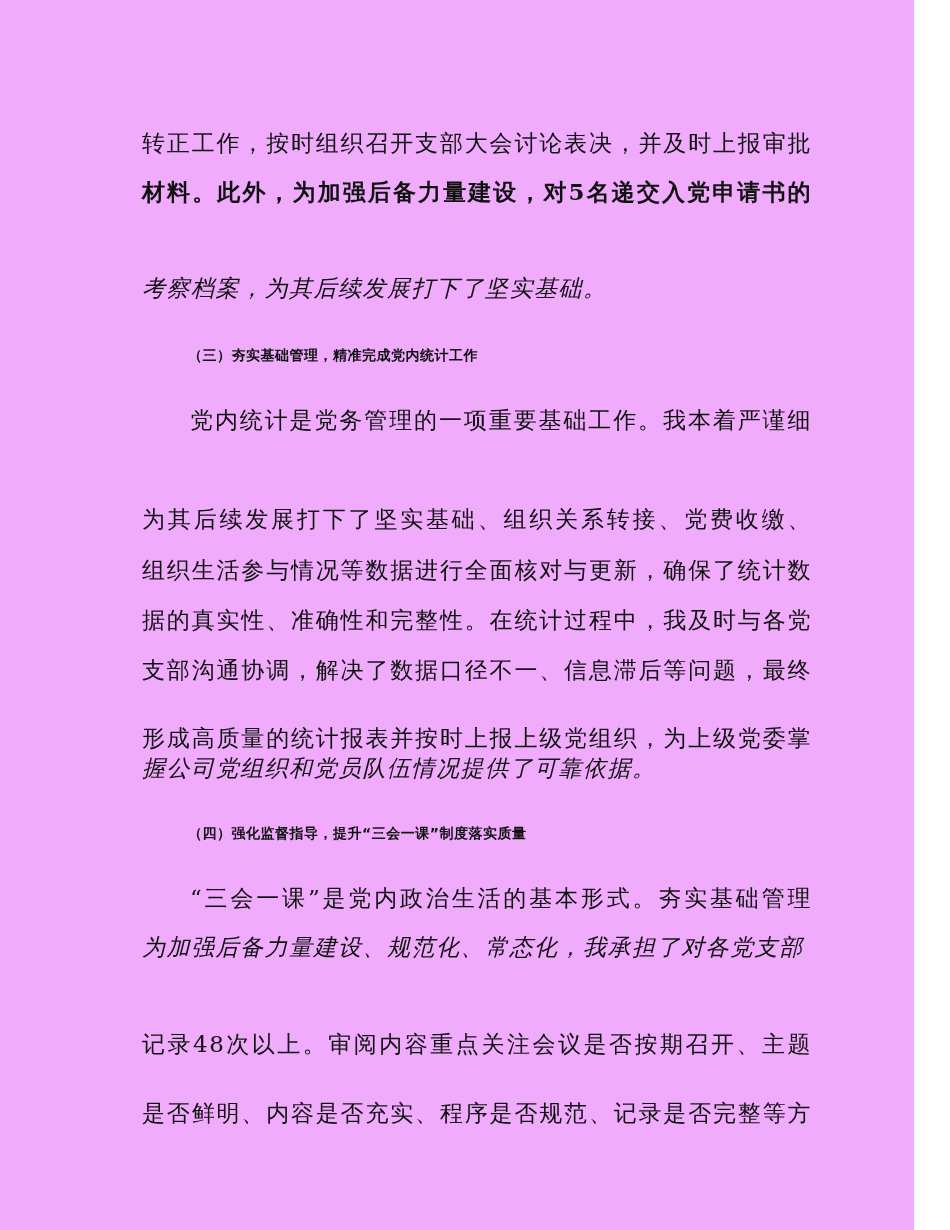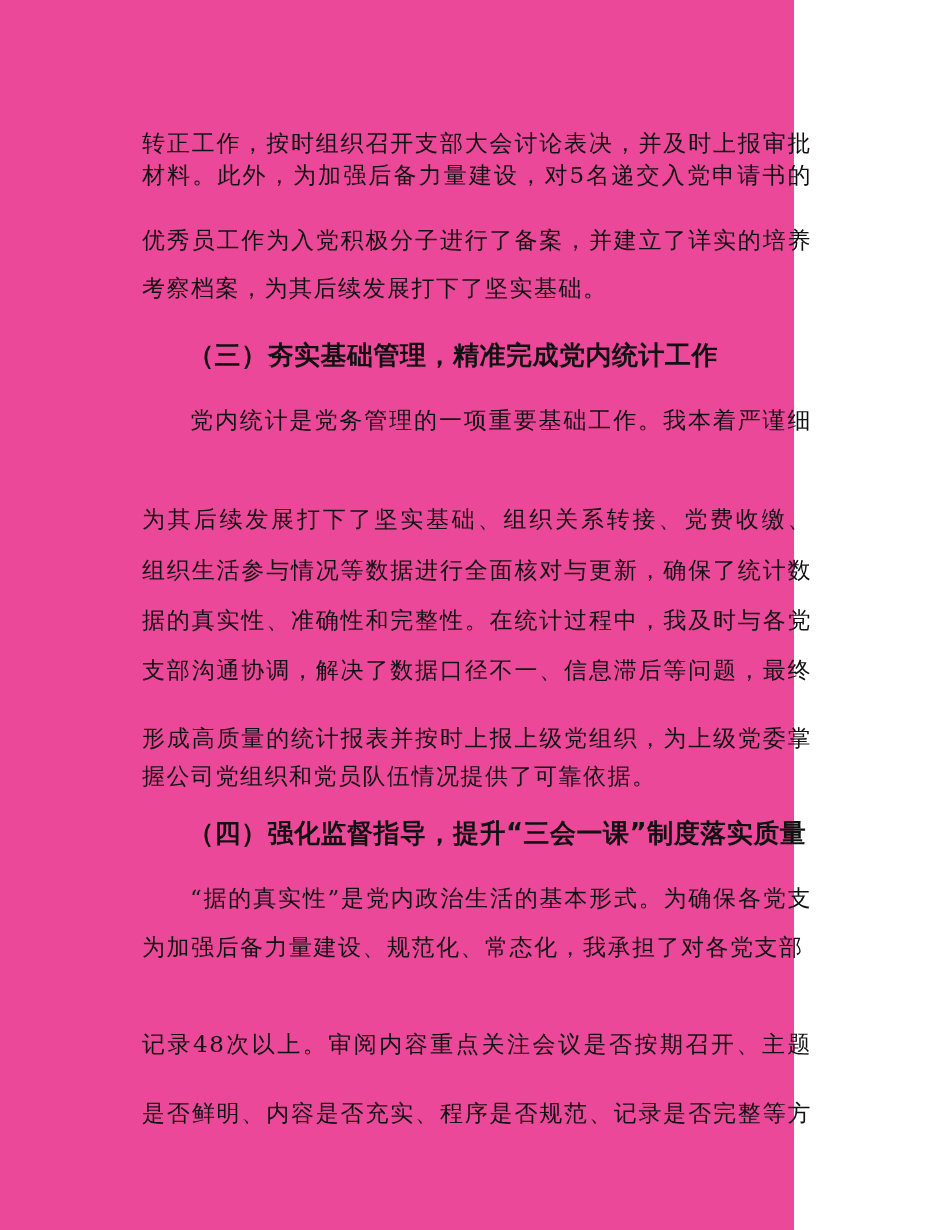--- a/index.html
+++ b/index.html
@@ -1,64 +1,63 @@
 <!DOCTYPE html>
 <html><head>
 <meta charset="utf-8">
 <style>
   html, body { margin: 0; padding: 0; background: #ffffff; }
   body { width: 950px; height: 1230px; position: relative; overflow: hidden; }
-  .page { position: absolute; left: 0; top: 0; width: 794px; height: 1230px; background: #ec4899; }
+  .page { position: absolute; left: 0; top: 0; width: 914px; height: 1230px; background: #f0abfc; }
   .line {
     position: absolute;
     left: 142px;
     width: 670px;
     font-family: "DejaVu Serif", "Liberation Serif", serif;
     font-size: 23px;
     color: #111;
     white-space: nowrap;
     letter-spacing: 1.5px;
     line-height: 30px;
     text-align: justify;
     text-align-last: justify;
   }
-  .line.last { text-align-last: left; }
+  .line.last { text-align-last: left; font-style: italic; }
   .line.indent { left: 190px; width: 622px; }
   .heading {
     position: absolute;
     left: 188px;
     font-family: "DejaVu Sans", "Liberation Sans", sans-serif;
     font-weight: bold;
-    font-size: 26px;
+    font-size: 14px;
     color: #111;
     white-space: nowrap;
     line-height: 30px;
     letter-spacing: 0.5px;
   }
 </style>
 </head>
 <body>
 
 <div class="page">
 
   <div class="line" style="top:128px;">转正工作，按时组织召开支部大会讨论表决，并及时上报审批</div>
-  <div class="line" style="top:160px;">材料。此外，为加强后备力量建设，对5名递交入党申请书的</div>
-  <div class="line" style="top:225px;">优秀员工作为入党积极分子进行了备案，并建立了详实的培养</div>
+  <div class="line" style="top:177px;font-weight:bold;">材料。此外，为加强后备力量建设，对5名递交入党申请书的</div>
   <div class="line last" style="top:273px;">考察档案，为其后续发展打下了坚实基础。</div>
 
   <div class="heading" style="top:340px;">（三）夯实基础管理，精准完成党内统计工作</div>
 
   <div class="line indent" style="top:405px;">党内统计是党务管理的一项重要基础工作。我本着严谨细</div>
   <div class="line" style="top:504px;">为其后续发展打下了坚实基础、组织关系转接、党费收缴、</div>
   <div class="line" style="top:555px;">组织生活参与情况等数据进行全面核对与更新，确保了统计数</div>
   <div class="line" style="top:655px;">支部沟通协调，解决了数据口径不一、信息滞后等问题，最终</div>
   <div class="line" style="top:605px;">据的真实性、准确性和完整性。在统计过程中，我及时与各党</div>
   <div class="line" style="top:704px;margin-top:19px;">形成高质量的统计报表并按时上报上级党组织，为上级党委掌</div>
-  <div class="line last" style="top:753px;margin-top:8px;">握公司党组织和党员队伍情况提供了可靠依据。</div>
+  <div class="line last" style="top:753px;">握公司党组织和党员队伍情况提供了可靠依据。</div>
 
   <div class="heading" style="top:818px;">（四）强化监督指导，提升“三会一课”制度落实质量</div>
 
-  <div class="line indent" style="top:883px;">“据的真实性”是党内政治生活的基本形式。为确保各党支</div>
+  <div class="line indent" style="top:883px;">“三会一课”是党内政治生活的基本形式。夯实基础管理</div>
   <div class="line last" style="top:932px;">为加强后备力量建设、规范化、常态化，我承担了对各党支部</div>
   <div class="line" style="top:1029px;">记录48次以上。审阅内容重点关注会议是否按期召开、主题</div>
   <div class="line" style="top:1098px;">是否鲜明、内容是否充实、程序是否规范、记录是否完整等方</div>
 
 </div>
 
 </body></html>

